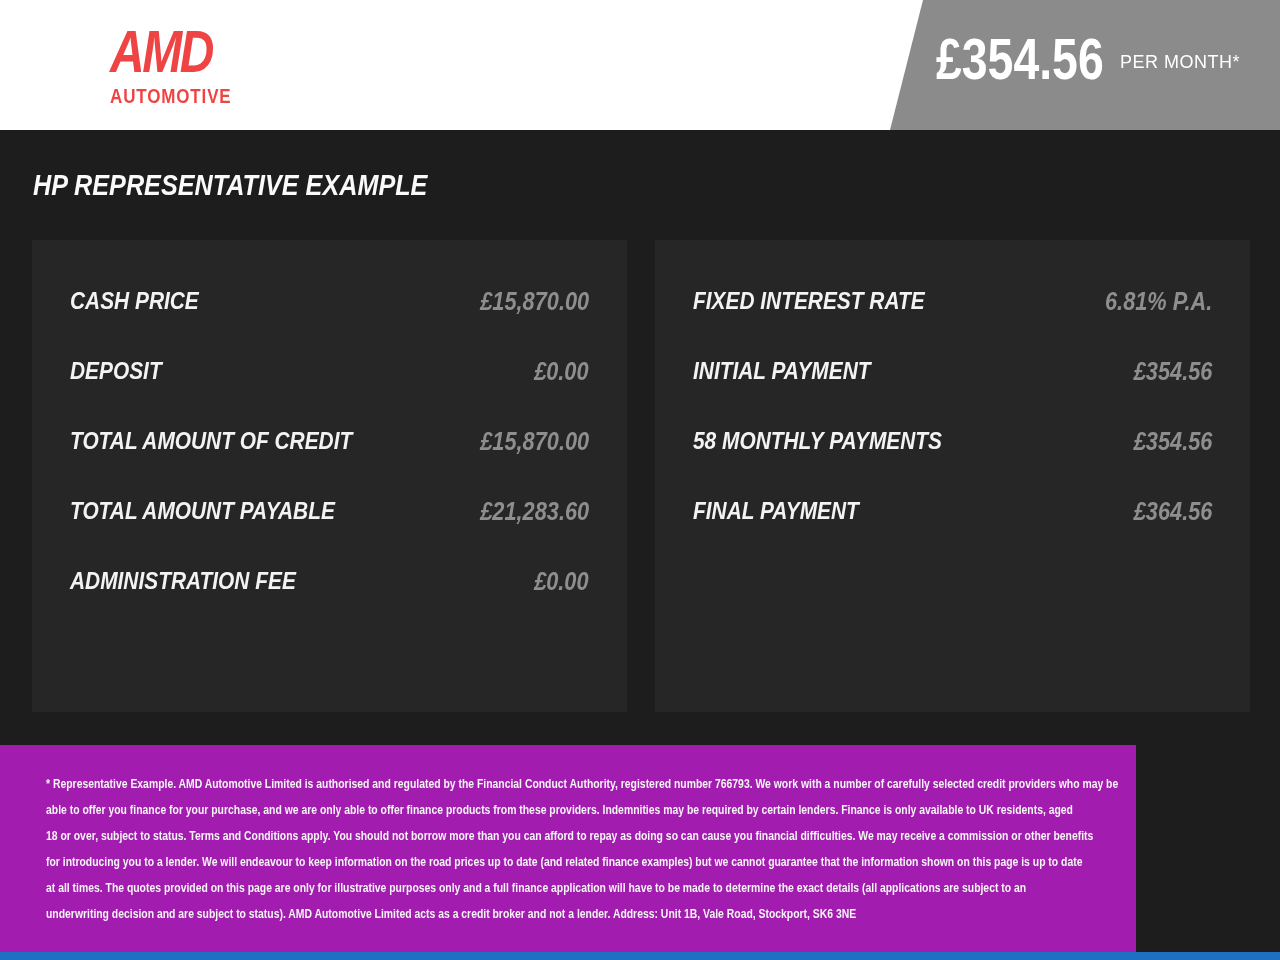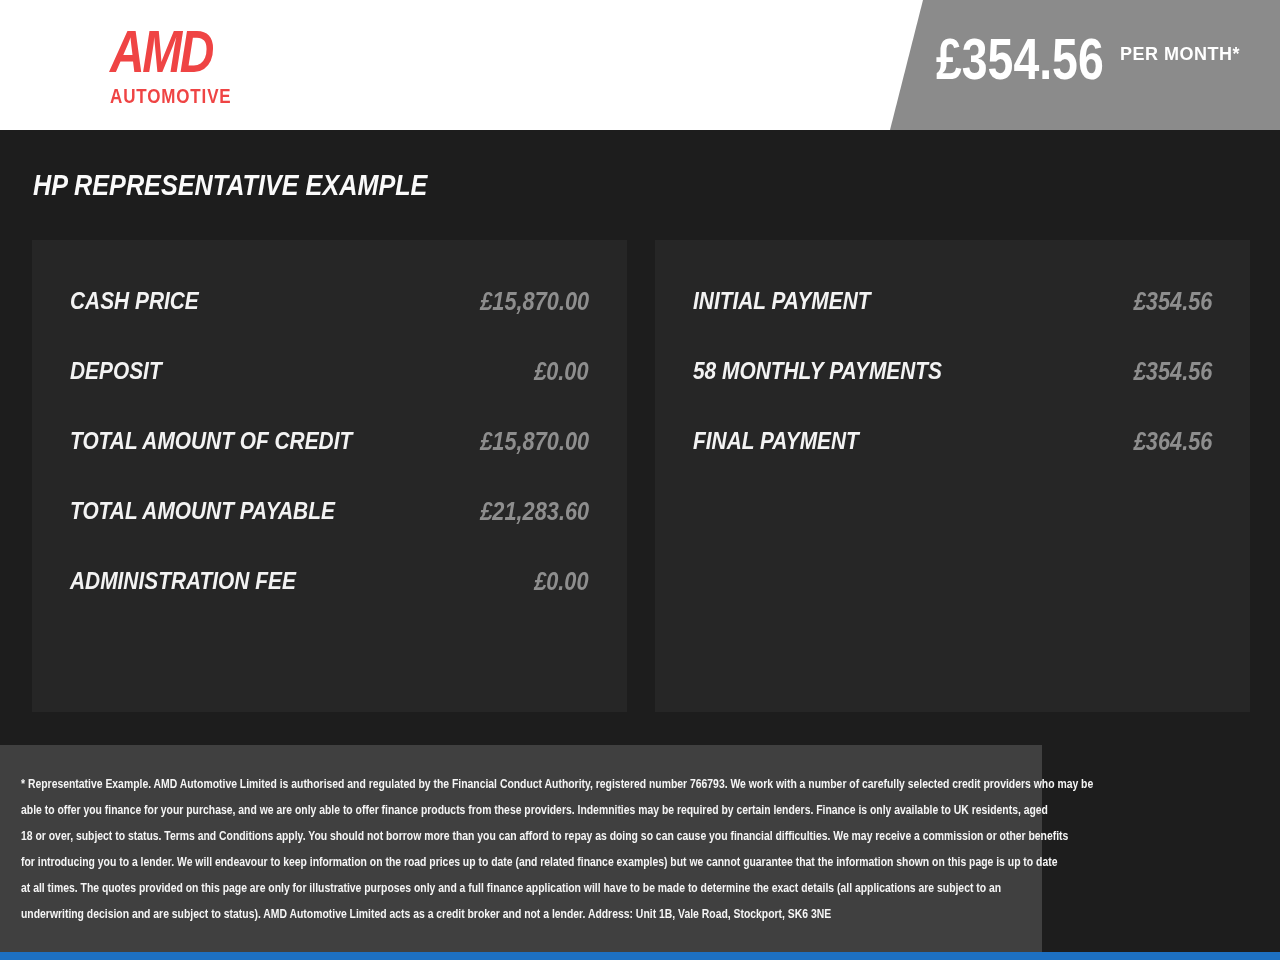--- a/index.html
+++ b/index.html
@@ -26,22 +26,22 @@
     position:absolute;top:0;right:0;width:390px;height:130px;
     background:#8b8b8b;
     clip-path:polygon(33px 0,100% 0,100% 100%,0 100%);
   }
   .price-amount{
     position:absolute;left:46px;top:30px;color:#ffffff;
     font-size:58px;font-weight:bold;line-height:1;white-space:nowrap;
     transform:scaleX(0.80);transform-origin:left top;
   }
   .price-suffix{
-    position:absolute;left:230px;top:44px;color:#ffffff;
-    font-size:18px;font-weight:bold;letter-spacing:0.5px;white-space:nowrap;
+    position:absolute;left:230px;top:52px;color:#ffffff;
+    font-size:18px;font-weight:normal;letter-spacing:0.5px;white-space:nowrap;
   }
   
   .main{position:relative;width:1280px;height:615px;background:#1d1d1d;font-style:italic;}
   .page-title{
     position:absolute;left:33px;top:168px;margin:0;color:#fafafa;
     font-size:30px;font-weight:bold;line-height:1.1;white-space:nowrap;
     transform:scaleX(0.84);transform-origin:left top;
   }
   .main .page-title{top:38px;} 
   .panels{
@@ -60,22 +60,22 @@
   .row-label{
     color:#f3f3f3;font-size:24px;font-weight:bold;white-space:nowrap;
     transform:scaleX(0.87);transform-origin:left center;
   }
   .row-value{
     color:#8e8e8e;font-size:25px;font-weight:bold;white-space:nowrap;
     transform:scaleX(0.87);transform-origin:right center;
   }
   
   .footer{
-    width:1042px;height:207px;box-sizing:border-box;background:#404040;
-    padding:26px 30px 0 21px;
+    width:1136px;height:207px;box-sizing:border-box;background:#a21caf;
+    padding:26px 30px 0 46px;
   }
   .disclaimer-line{
     color:#f5f5f5;font-size:13px;font-weight:bold;line-height:26px;
     white-space:nowrap;
     transform:scaleX(0.80);transform-origin:left center;
   }
   .accent-bar{width:1280px;height:8px;background:#1d70c2;}
 </style>
 </head>
 <body>
@@ -113,20 +113,24 @@
         <span class="row-value">£21,283.60</span>
       </div>
       <div class="finance-row">
         <span class="row-label">ADMINISTRATION FEE</span>
         <span class="row-value">£0.00</span>
       </div>
     </div>
 
     <div class="panel">
       <div class="finance-row">
+        <span class="row-label">FIXED INTEREST RATE</span>
+        <span class="row-value">6.81% P.A.</span>
+      </div>
+      <div class="finance-row">
         <span class="row-label">INITIAL PAYMENT</span>
         <span class="row-value">£354.56</span>
       </div>
       <div class="finance-row">
         <span class="row-label">58 MONTHLY PAYMENTS</span>
         <span class="row-value">£354.56</span>
       </div>
       <div class="finance-row">
         <span class="row-label">FINAL PAYMENT</span>
         <span class="row-value">£364.56</span>

